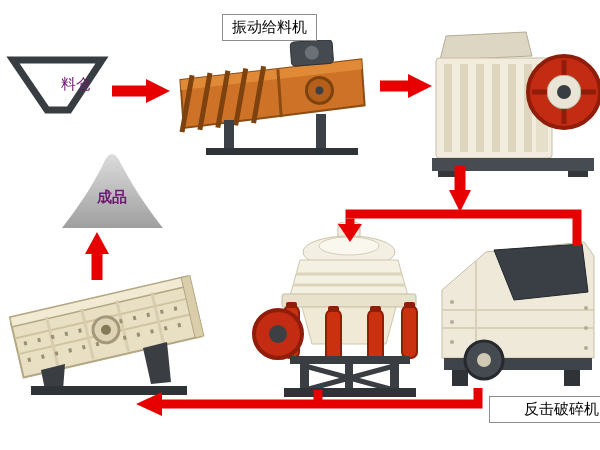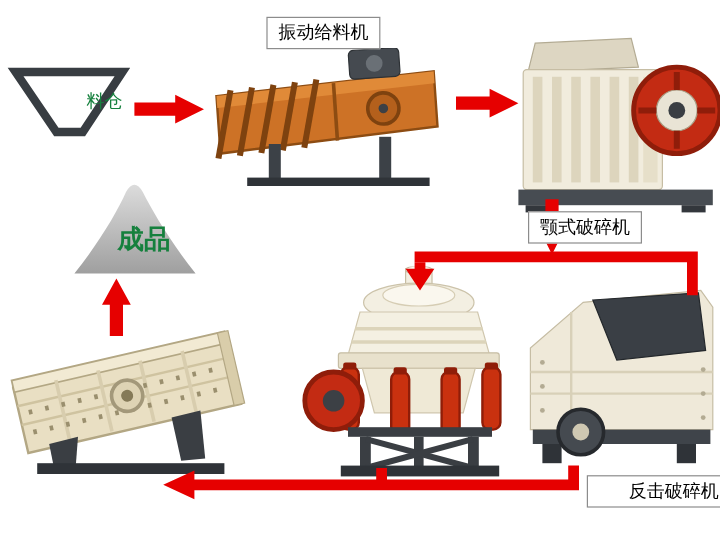--- a/index.html
+++ b/index.html
@@ -12,28 +12,28 @@
     border:1px solid #8c8c8c;
     color:#000000;
     font-size:15px;
     line-height:1;
     padding:5px 9px;
     white-space:nowrap;
     z-index:30;
   }
   .plain-label{
     position:absolute;
-    color:#15803d;
+    color:#701a75;
     font-size:15px;
     line-height:1;
-    text-align:right;
+    text-align:center;
     z-index:30;
   }
   .product-label{
-    font-size:22px;
+    font-size:15px;
     font-weight:600;
   }
   .arrow{fill:#e60000;}
   svg{display:block;}
   .machine{z-index:5;}
   .arrows-layer{z-index:20;pointer-events:none;}
 </style>
 </head>
 <body>
 
@@ -85,21 +85,20 @@
       <line x1="136" y1="45" x2="136" y2="30"></line>
       <line x1="136" y1="79" x2="136" y2="94"></line>
       <line x1="119" y1="62" x2="104" y2="62"></line>
       <line x1="153" y1="62" x2="168" y2="62"></line>
     </g>
     <circle cx="136" cy="62" r="7" fill="#3a3e43"></circle>
     <rect x="4" y="128" width="162" height="13" fill="#474c52"></rect>
     <rect x="10" y="141" width="20" height="6" fill="#33373c"></rect>
     <rect x="140" y="141" width="20" height="6" fill="#33373c"></rect>
   </svg>
-  <div class="label-box" style="left:440px;top:176px;">颚式破碎机</div>
 
   <svg class="abs machine" style="left:250px;top:222px;" width="185" height="176" viewBox="0 0 185 176">
     <rect x="88" y="2" width="22" height="14" fill="#f3efe2" stroke="#c6bda4"></rect>
     <ellipse cx="99" cy="3" rx="11" ry="3.5" fill="#fbf8ef" stroke="#c6bda4"></ellipse>
     <ellipse cx="99" cy="30" rx="46" ry="16" fill="#f3efe2" stroke="#ccc3aa"></ellipse>
     <ellipse cx="99" cy="24" rx="30" ry="9" fill="#faf7ee" stroke="#d6cdb4"></ellipse>
     <polygon points="50,38 148,38 158,74 40,74" fill="#f4f0e2" stroke="#cfc6ad"></polygon>
     <line x1="46" y1="52" x2="152" y2="52" stroke="#dcd4ba" stroke-width="3"></line>
     <line x1="43" y1="63" x2="155" y2="63" stroke="#dcd4ba" stroke-width="3"></line>
     <rect x="32" y="72" width="134" height="13" rx="2" fill="#e8e1cc" stroke="#c6bda4"></rect>

